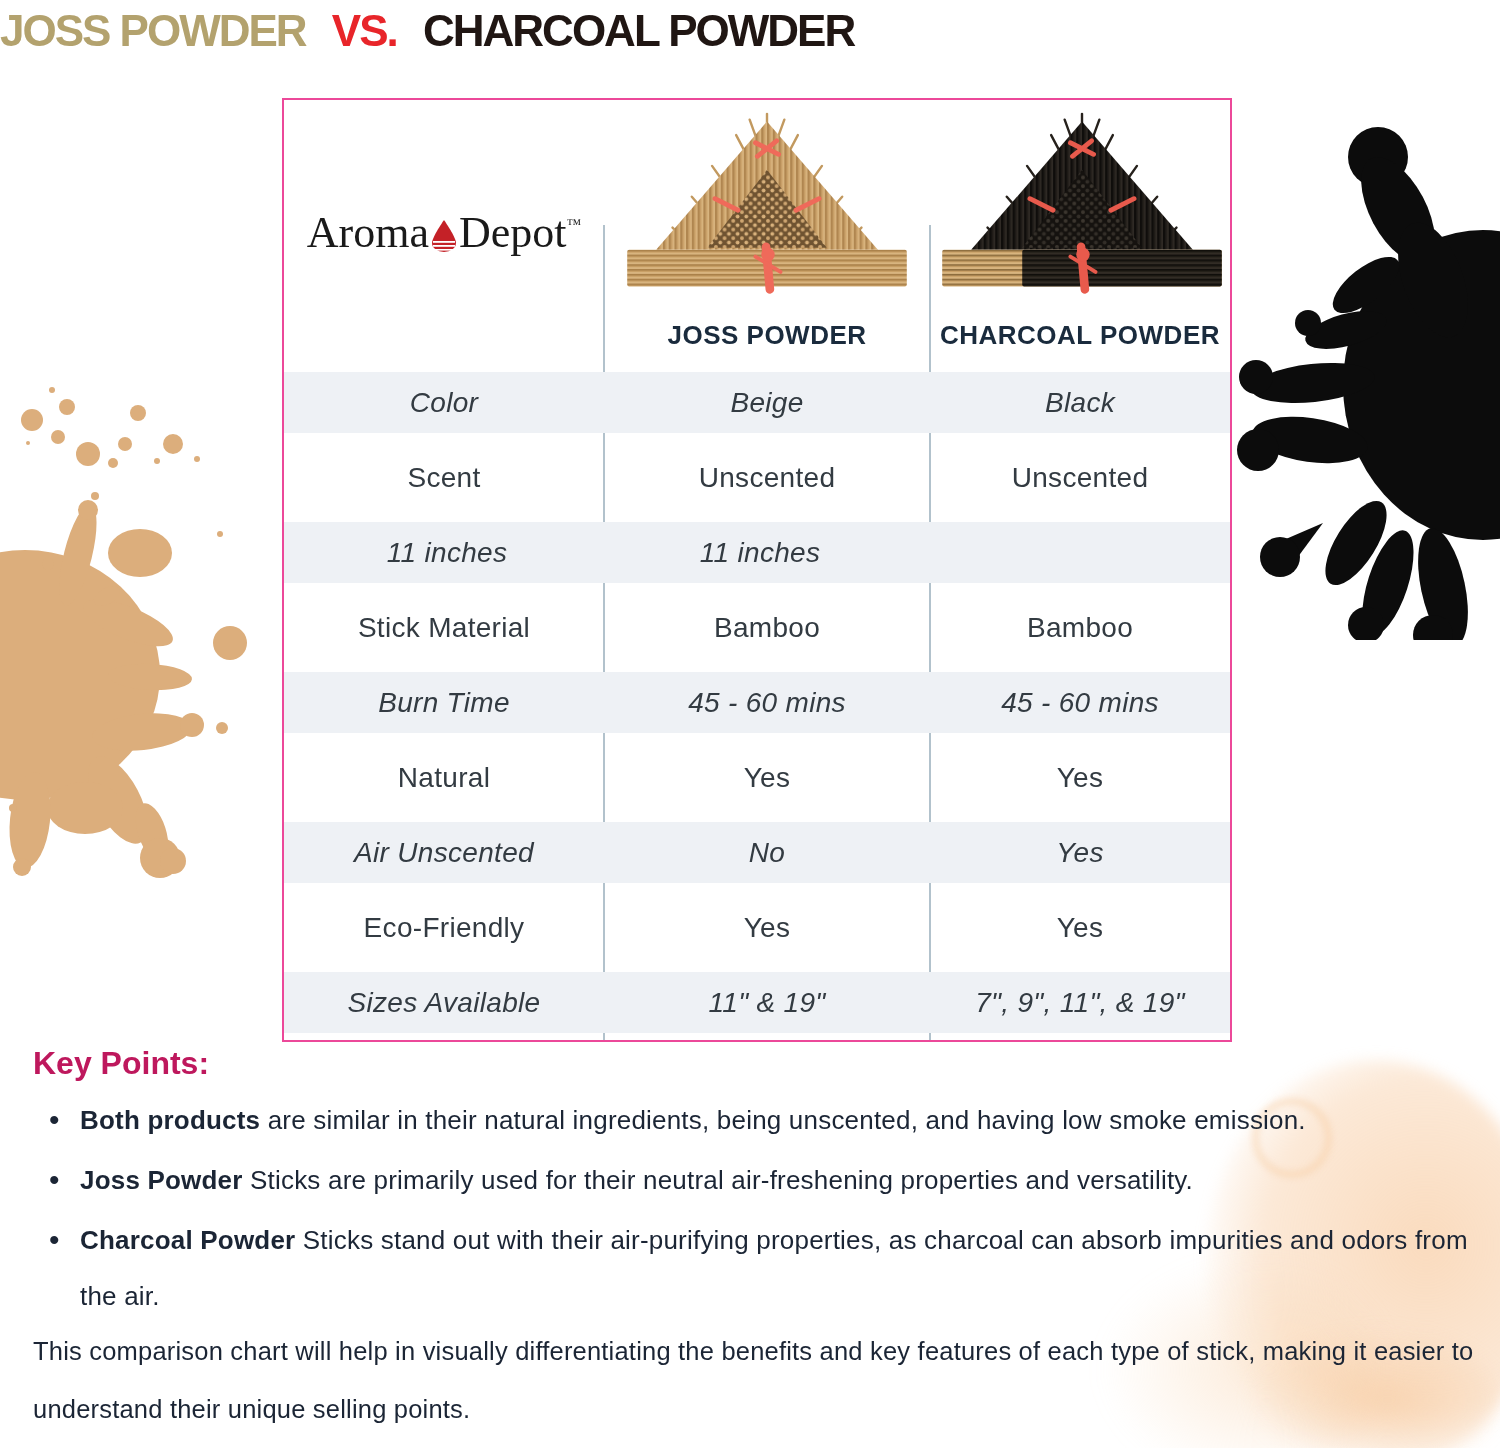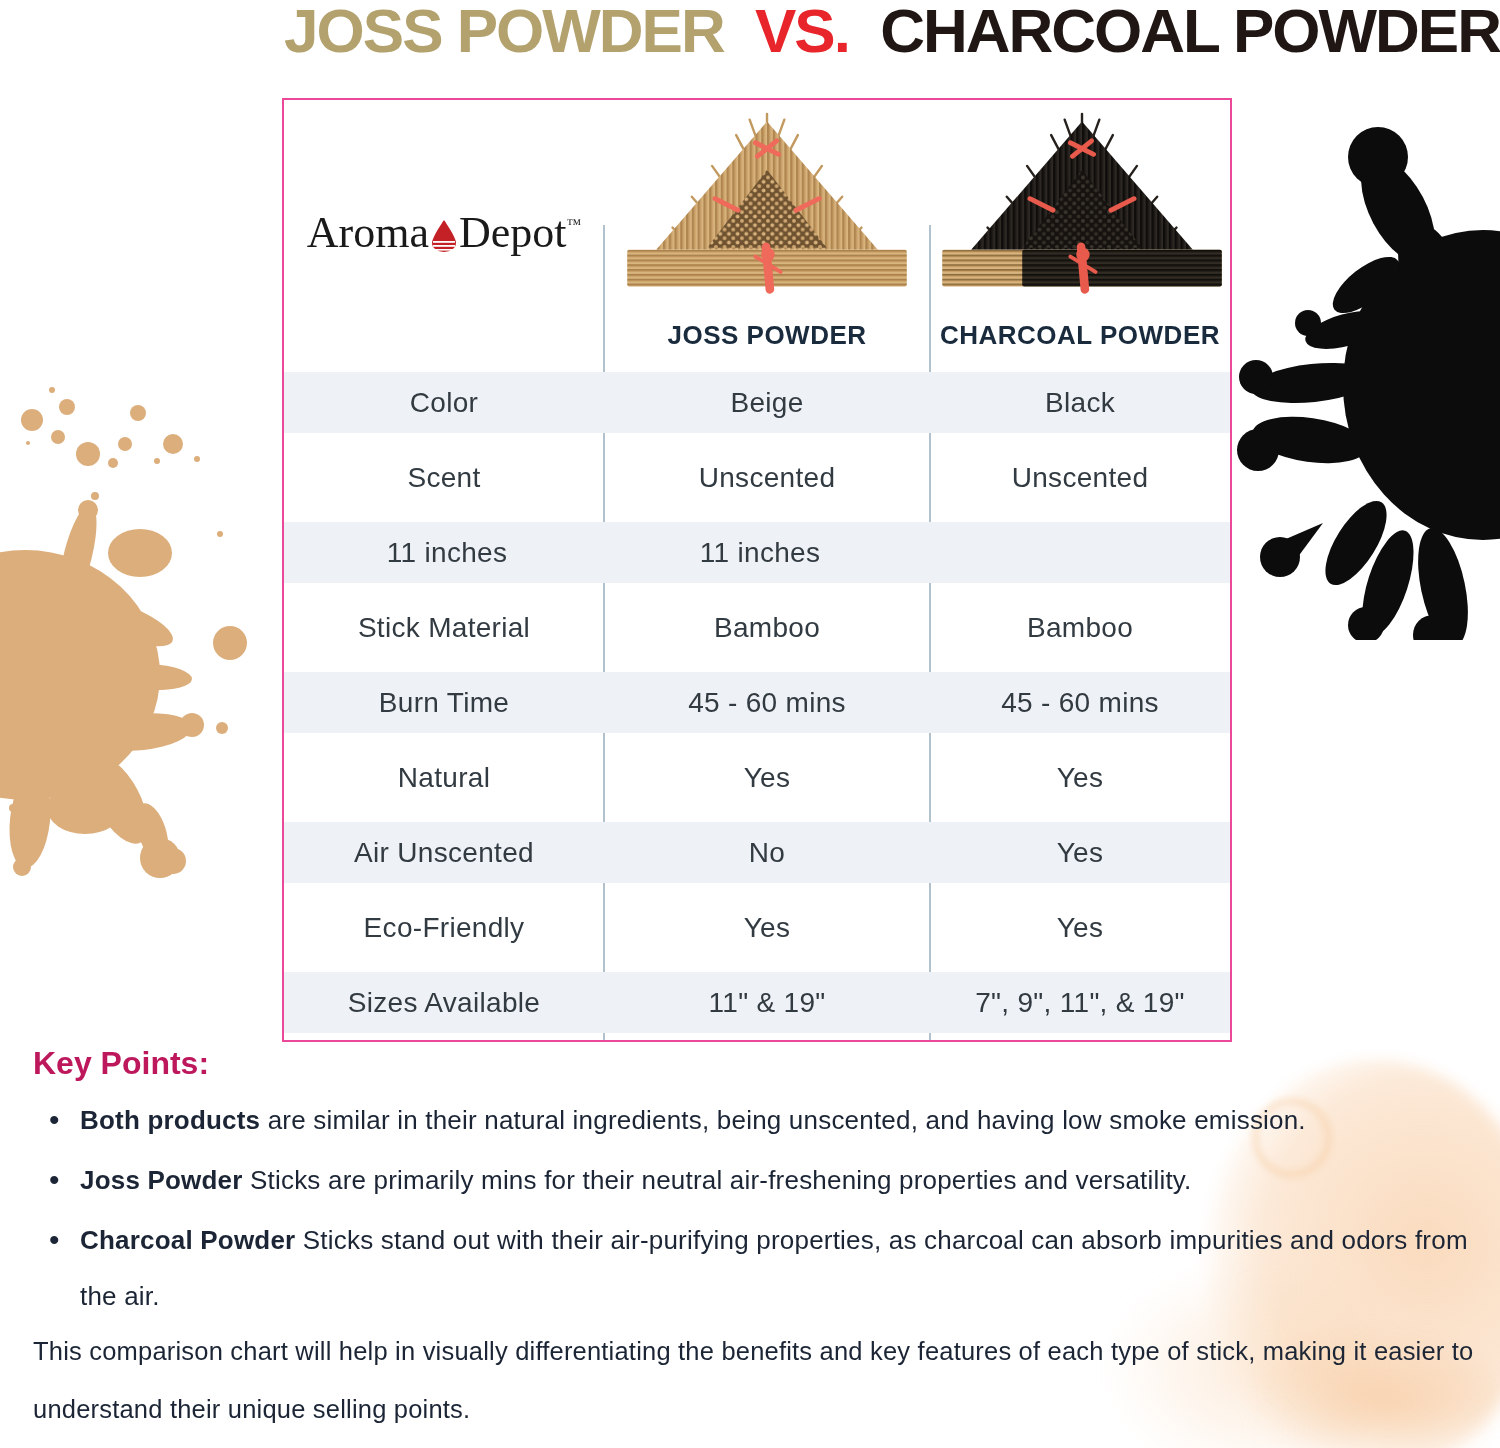--- a/index.html
+++ b/index.html
@@ -1,21 +1,21 @@
 <!DOCTYPE html>
 <html><head>
 <meta charset="utf-8">
 <style>
   html,body{margin:0;padding:0;background:#ffffff;}
   .canvas{position:relative;width:1500px;height:1448px;background:#ffffff;overflow:hidden;
           font-family:"Liberation Sans", sans-serif;}
 
   
   .title{position:absolute;left:0;top:0;width:100%;height:62px;line-height:62px;
-         text-align:right;font-weight:700;font-size:62px;letter-spacing:-2px;white-space:nowrap;}
+         text-align:left;font-weight:700;font-size:44px;letter-spacing:-2px;white-space:nowrap;}
   .title .t-gold{color:#b3a26e;margin-right:16px;}
   .title .t-red{color:#e8252a;margin-right:16px;}
   .title .t-dark{color:#201613;}
 
   
   .splat{position:absolute;pointer-events:none;}
   .wash{position:absolute;pointer-events:none;border-radius:50%;}
   .wash1{left:1205px;top:1060px;width:340px;height:410px;filter:blur(7px);
          background:radial-gradient(ellipse at 65% 45%, rgba(247,197,150,.62) 0%, rgba(247,197,150,.38) 52%, rgba(247,197,150,0) 74%);}
   .wash2{left:1100px;top:1255px;width:280px;height:230px;filter:blur(12px);
@@ -39,21 +39,21 @@
   .logo svg{margin:6px 2px 0 2px;}
 
   .prod-img{position:absolute;top:10px;}
   .img-joss{left:338px;} .img-charcoal{left:653px;}
   .col-hdr{position:absolute;bottom:14px;text-align:center;font-weight:700;
            font-size:26px;letter-spacing:.5px;color:#1a2b3d;}
   .hdr-joss{left:320px;width:326px;} .hdr-charcoal{left:646px;width:300px;}
 
   .t-body{position:absolute;left:0;top:265px;width:946px;}
   .trow{height:75px;display:flex;box-sizing:border-box;}
-  .trow.shaded{background:#eef1f5;background-clip:content-box;padding:7px 0;}
+  .trow.shaded{background:#eef1f5;background-clip:content-box;padding:7px 0;font-style:italic;}
   .cell{display:flex;align-items:center;justify-content:center;
         font-size:28px;color:#333b42;letter-spacing:.3px;}
   .cell.lab{width:320px;} .cell.v1{width:326px;} .cell.v2{width:300px;}
 
   
   .kp-head{position:absolute;left:33px;top:1045px;font-size:32px;font-weight:700;color:#be185d;}
   .bullets{position:absolute;left:33px;top:1092px;width:1440px;margin:0;padding:0;list-style:none;}
   .bullets li{position:relative;padding-left:47px;line-height:56px;font-size:26px;
               color:#1b2535;letter-spacing:.2px;margin-bottom:4px;}
   .bullets li::before{content:"•";position:absolute;left:16px;top:0;font-size:30px;color:#1b2535;}
@@ -298,19 +298,19 @@
         <div class="cell lab">Sizes Available</div>
         <div class="cell v1">11" &amp; 19"</div>
         <div class="cell v2">7", 9", 11", &amp; 19"</div>
       </div>
     </div>
   </div>
 
   <div class="kp-head">Key Points:</div>
   <ul class="bullets">
     <li><b>Both products</b><span> are similar in their natural ingredients, being unscented, and having low smoke emission.</span></li>
-    <li><b>Joss Powder</b><span> Sticks are primarily mins for their neutral air-freshening properties and versatility.</span></li>
+    <li><b>Joss Powder</b><span> Sticks are primarily used for their neutral air-freshening properties and versatility.</span></li>
     <li><b>Charcoal Powder</b><span> Sticks stand out with their air-purifying properties, as charcoal can absorb impurities and odors from the air.</span></li>
   </ul>
 
   <div class="footer-text">This comparison chart will help in visually differentiating the benefits and key features of each type of stick, making it easier to understand their unique selling points.</div>
 
 </div>
 
 </body></html>

